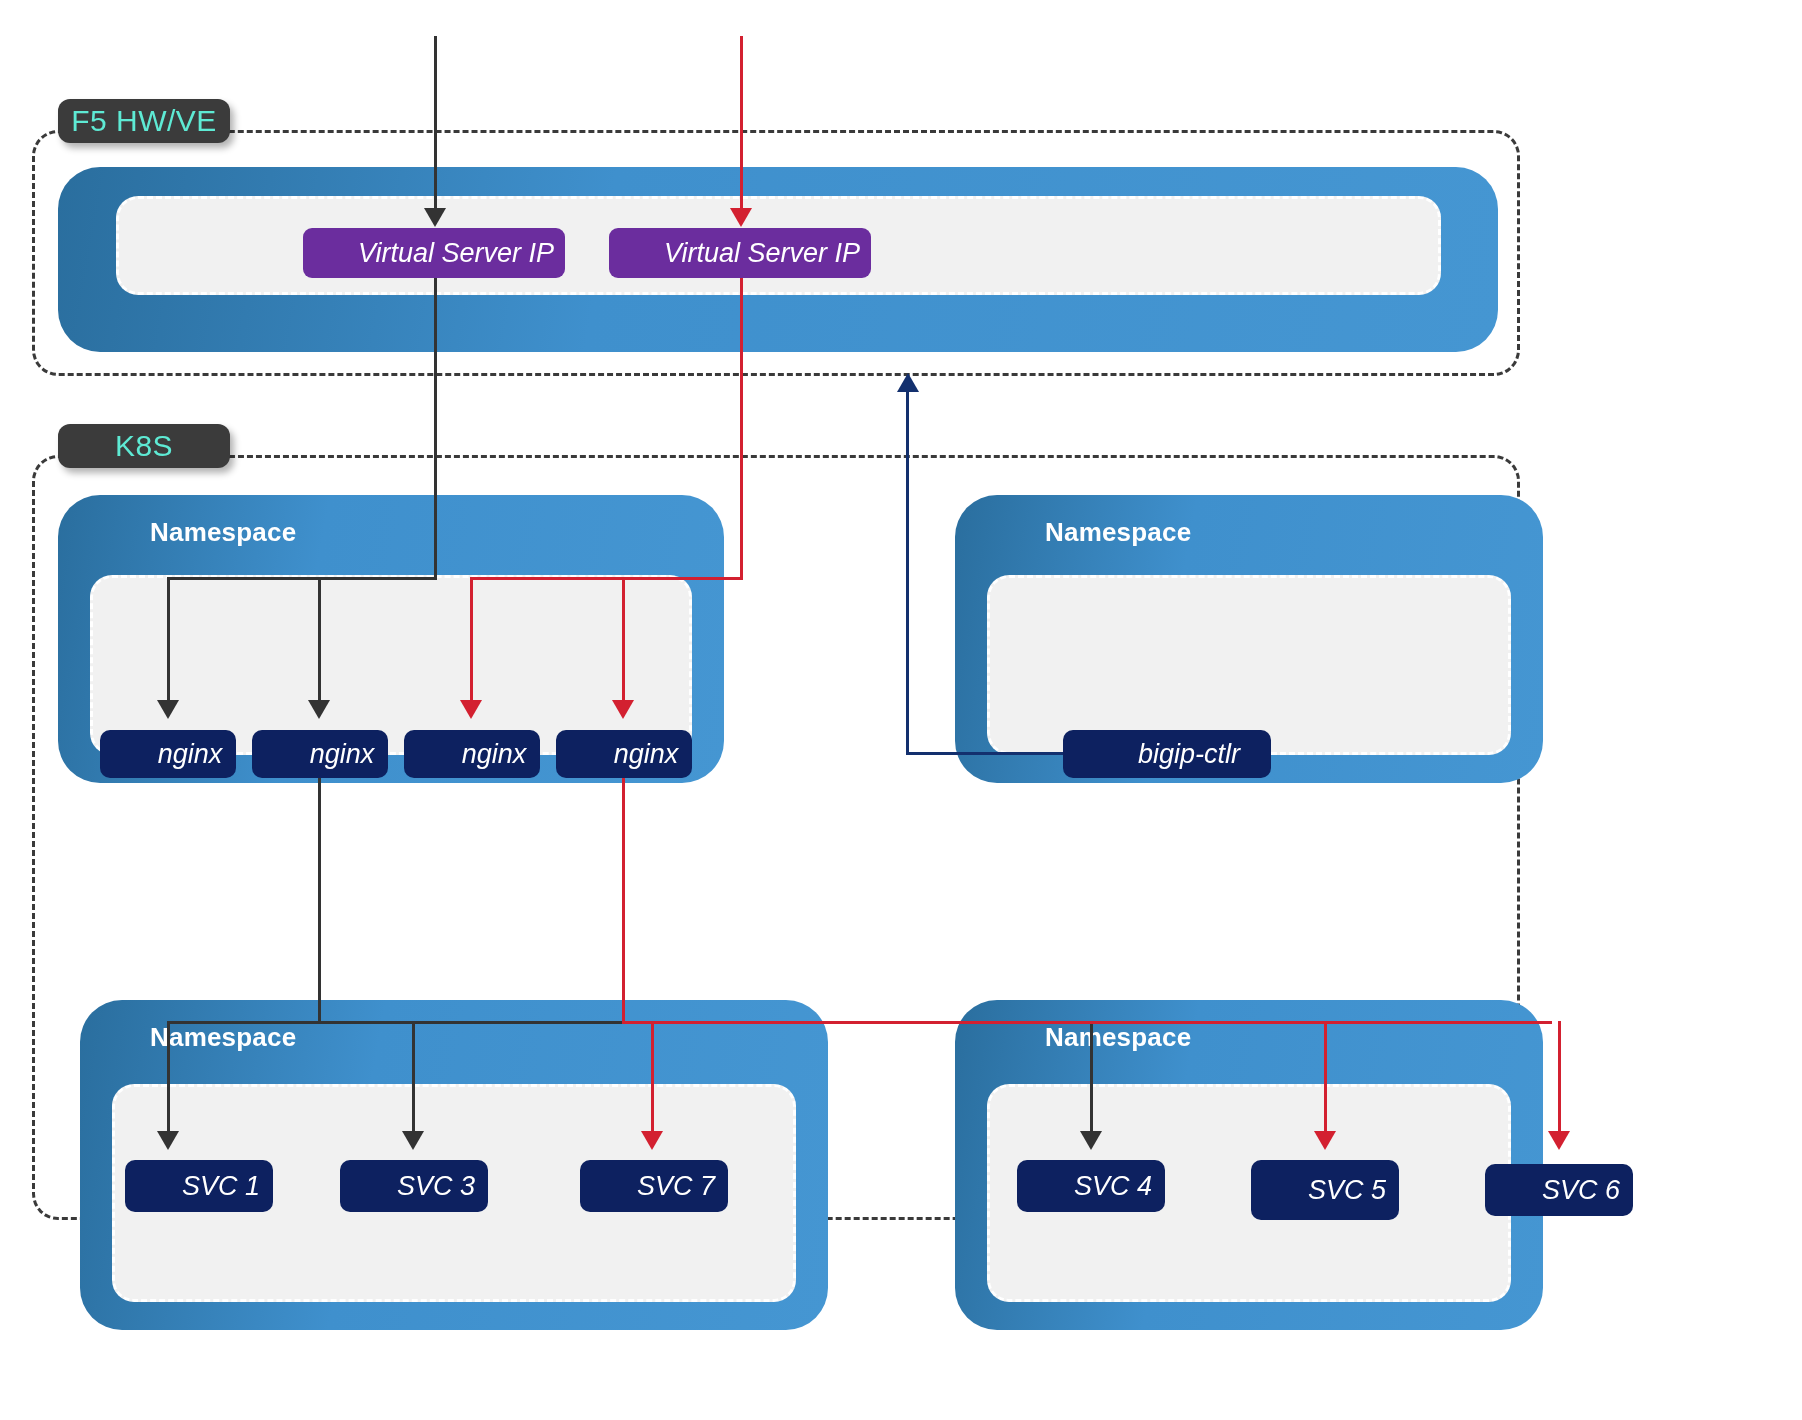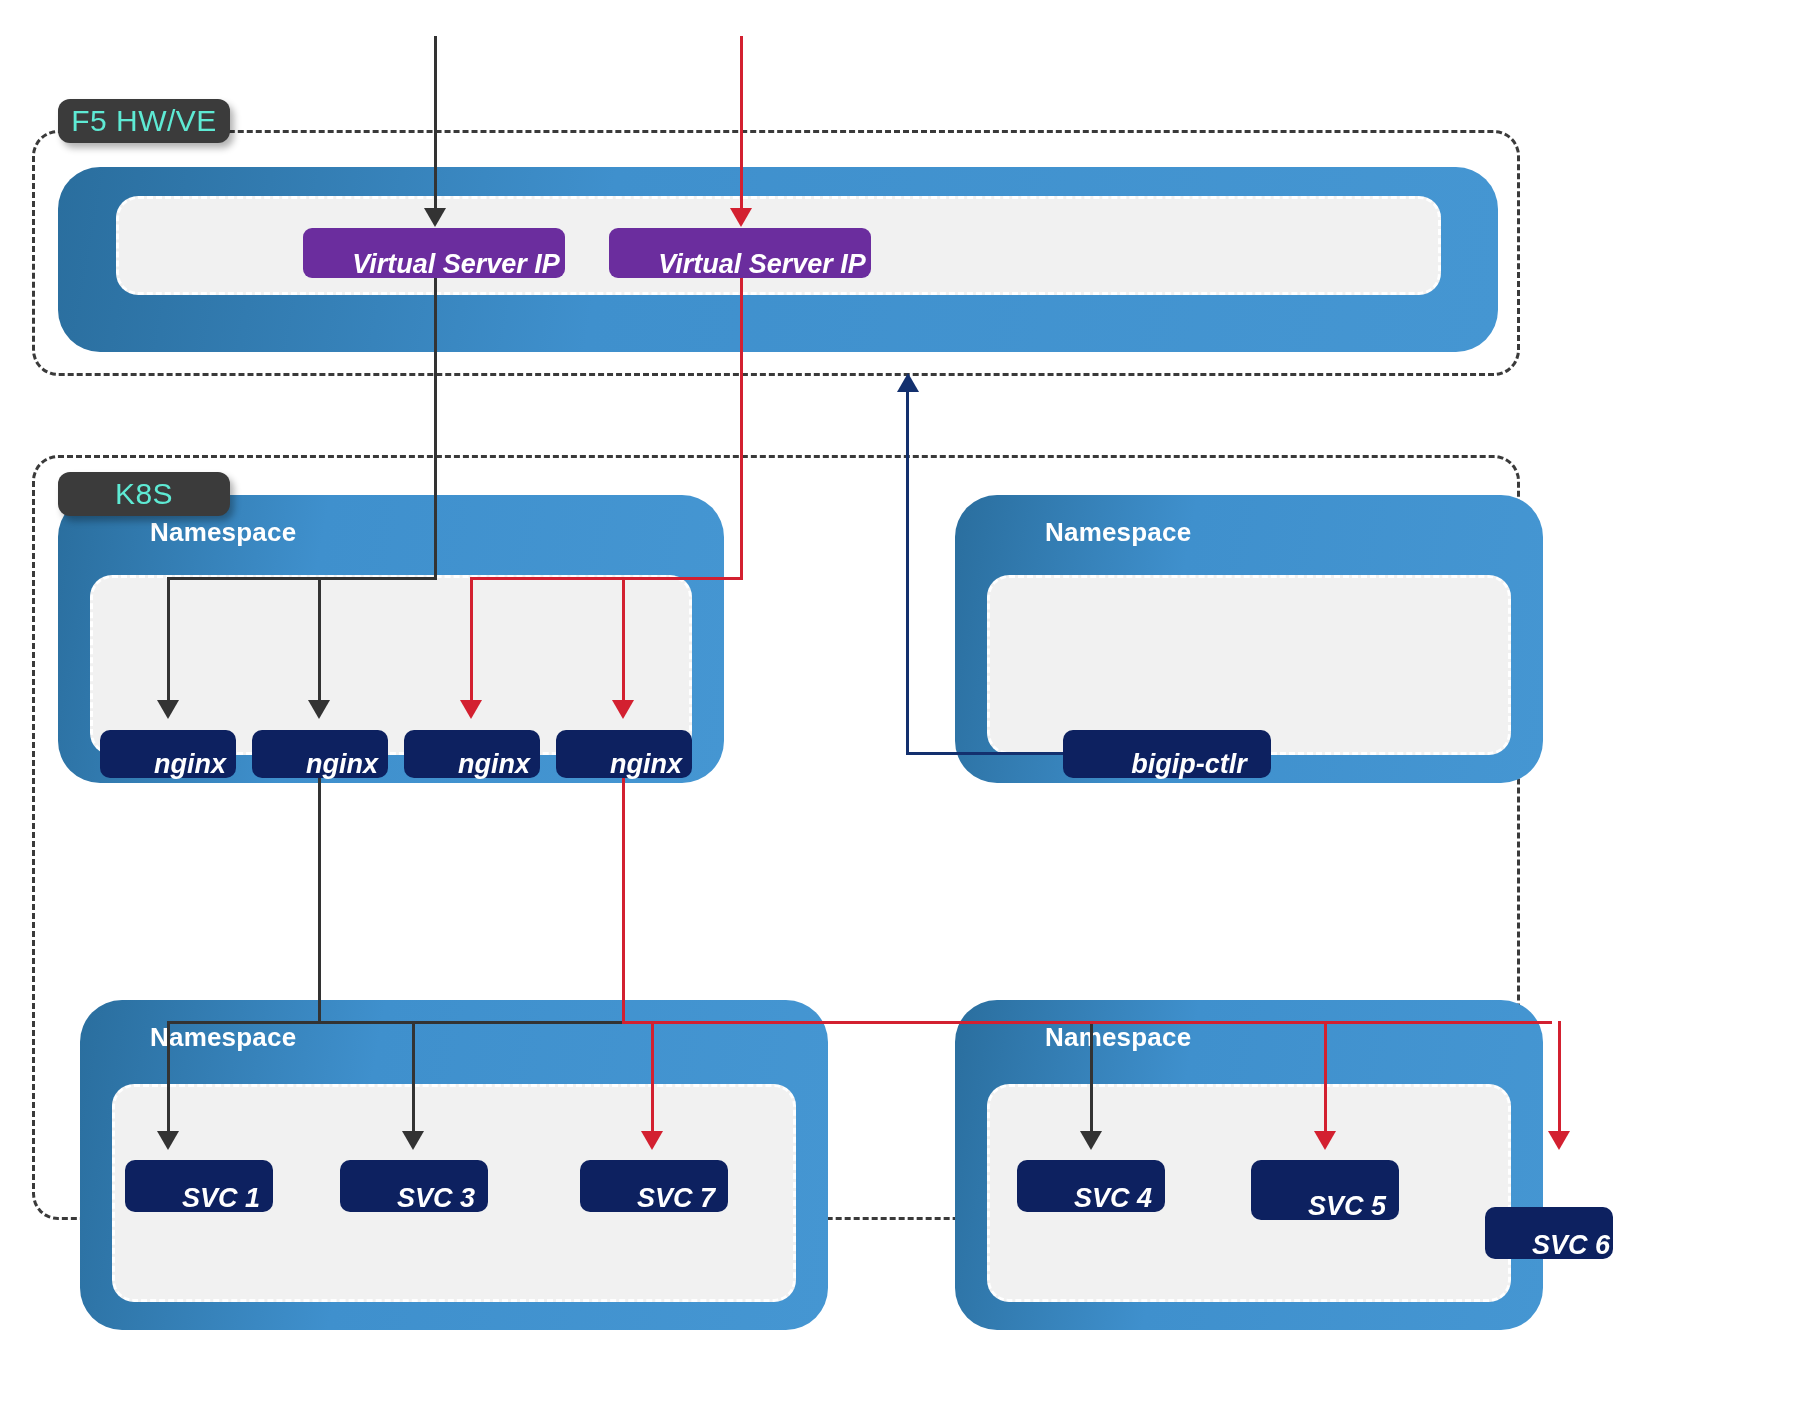--- a/index.html
+++ b/index.html
@@ -64,25 +64,25 @@
     font-size: 26px;
     font-weight: bold;
     letter-spacing: 0.2px;
     z-index: 8;
   }
 
   
   .node {
     position: absolute;
     display: flex;
-    align-items: flex-end;
+    align-items: center;
     justify-content: center;
     border-radius: 10px;
     color: #ffffff;
-    font-weight: bold;
+    font-weight: normal;
     font-style: italic;
     box-sizing: border-box;
     z-index: 30;
     text-align: center;
     line-height: 1;
     padding-left: 44px;
   }
   .node.vs {
     background: #6b2d9e;
     font-size: 27px;
@@ -140,21 +140,21 @@
   </div>
 
   <div class="node vs" style="left:303px; top:228px; width:262px; height:50px;">
     <span>Virtual Server IP</span>
   </div>
   <div class="node vs" style="left:609px; top:228px; width:262px; height:50px;">
     <span>Virtual Server IP</span>
   </div>
 
   <div class="zone" style="left:32px; top:455px; width:1488px; height:765px;"></div>
-  <div class="zone-badge" style="left:58px; top:424px; width:172px; height:44px;margin-top:48px;">K8S</div>
+  <div class="zone-badge" style="left:58px; top:424px; width:172px; height:44px;">K8S</div>
 
   <div class="panel" style="left:58px; top:495px; width:666px; height:288px;">
     <div class="panel-inner" style="left:32px; top:80px; width:602px; height:180px;"></div>
   </div>
   <div class="panel-label" style="left:150px; top:517px;">Namespace</div>
 
   <div class="node navy" style="left:100px; top:730px; width:136px; height:48px;">
     <span>nginx</span>
   </div>
   <div class="node navy" style="left:252px; top:730px; width:136px; height:48px;">
@@ -195,21 +195,21 @@
     <div class="panel-inner" style="left:32px; top:84px; width:524px; height:218px;"></div>
   </div>
   <div class="panel-label" style="left:1045px; top:1022px;">Namespace</div>
 
   <div class="node svc" style="left:1017px; top:1160px; width:148px; height:52px;">
     <span>SVC 4</span>
   </div>
   <div class="node svc" style="left:1251px; top:1160px; width:148px; height:60px;">
     <span>SVC 5</span>
   </div>
-  <div class="node svc" style="left:1485px; top:1207px; width:128px; height:52px;">
+  <div class="node svc" style="left:1485px; top:1164px; width:148px; height:52px;">
     <span>SVC 6</span>
   </div>
 
   <div class="ln v blk" style="left:434px; top:36px; height:180px;"></div>
   <div class="arrow down blk" style="left:424px; top:208px;"></div>
 
   <div class="ln v blk" style="left:434px; top:278px; height:302px;"></div>
   <div class="ln h blk" style="left:167px; top:577px; width:270px;"></div>
 
   <div class="ln v blk" style="left:167px; top:577px; height:125px;"></div>

